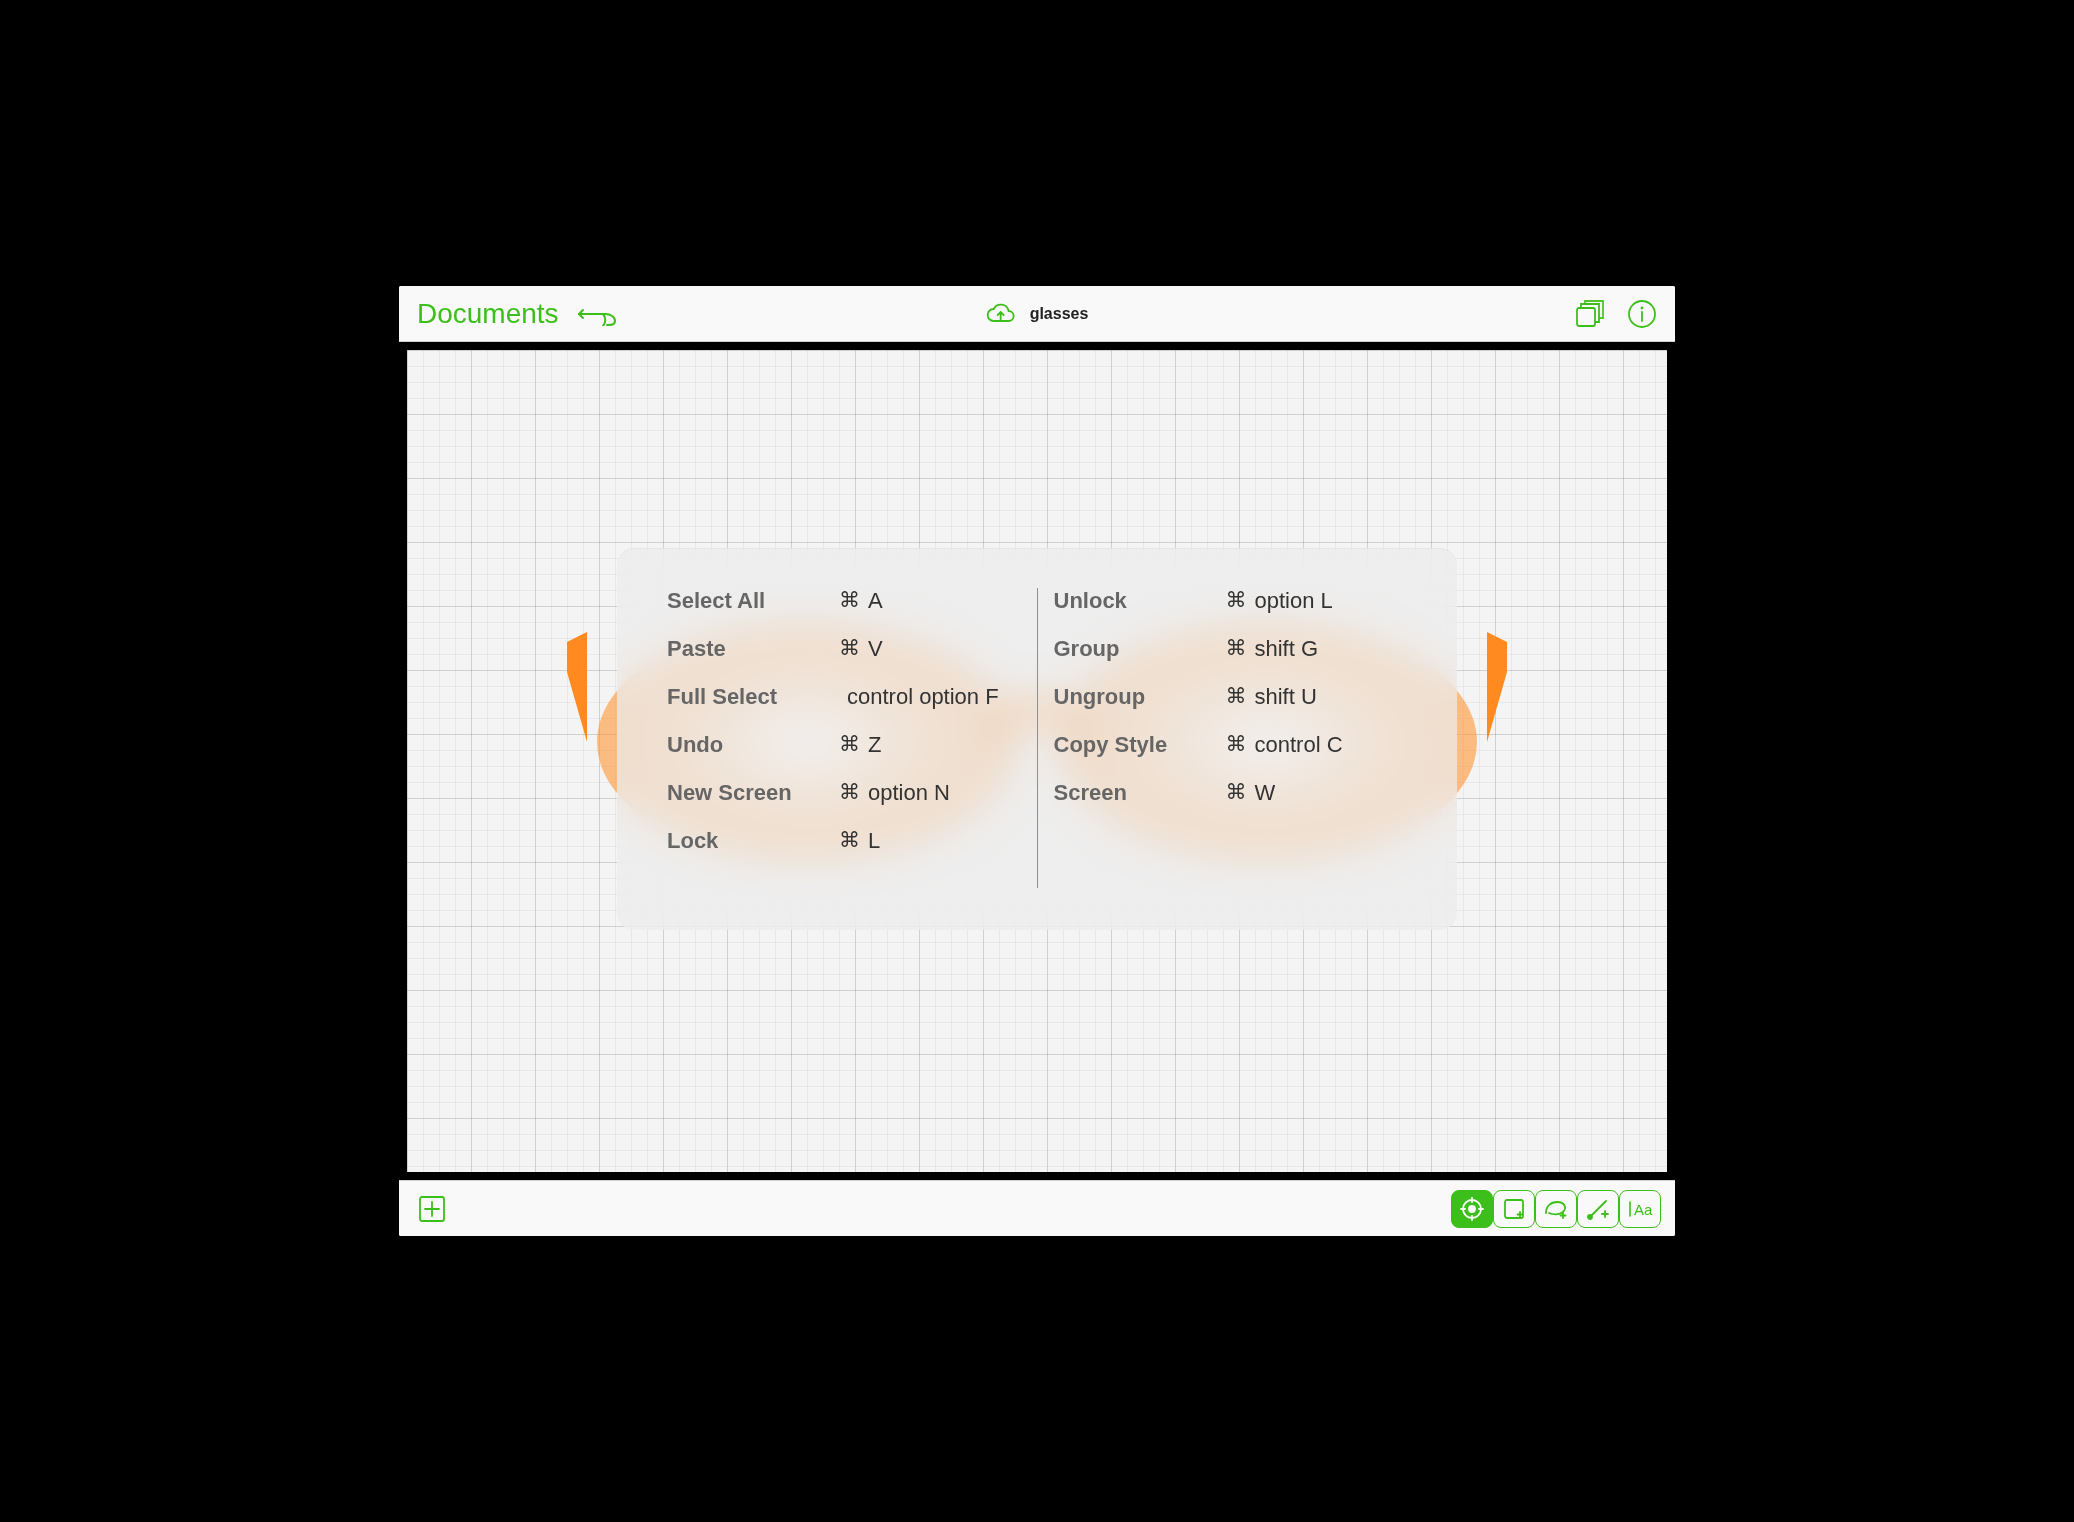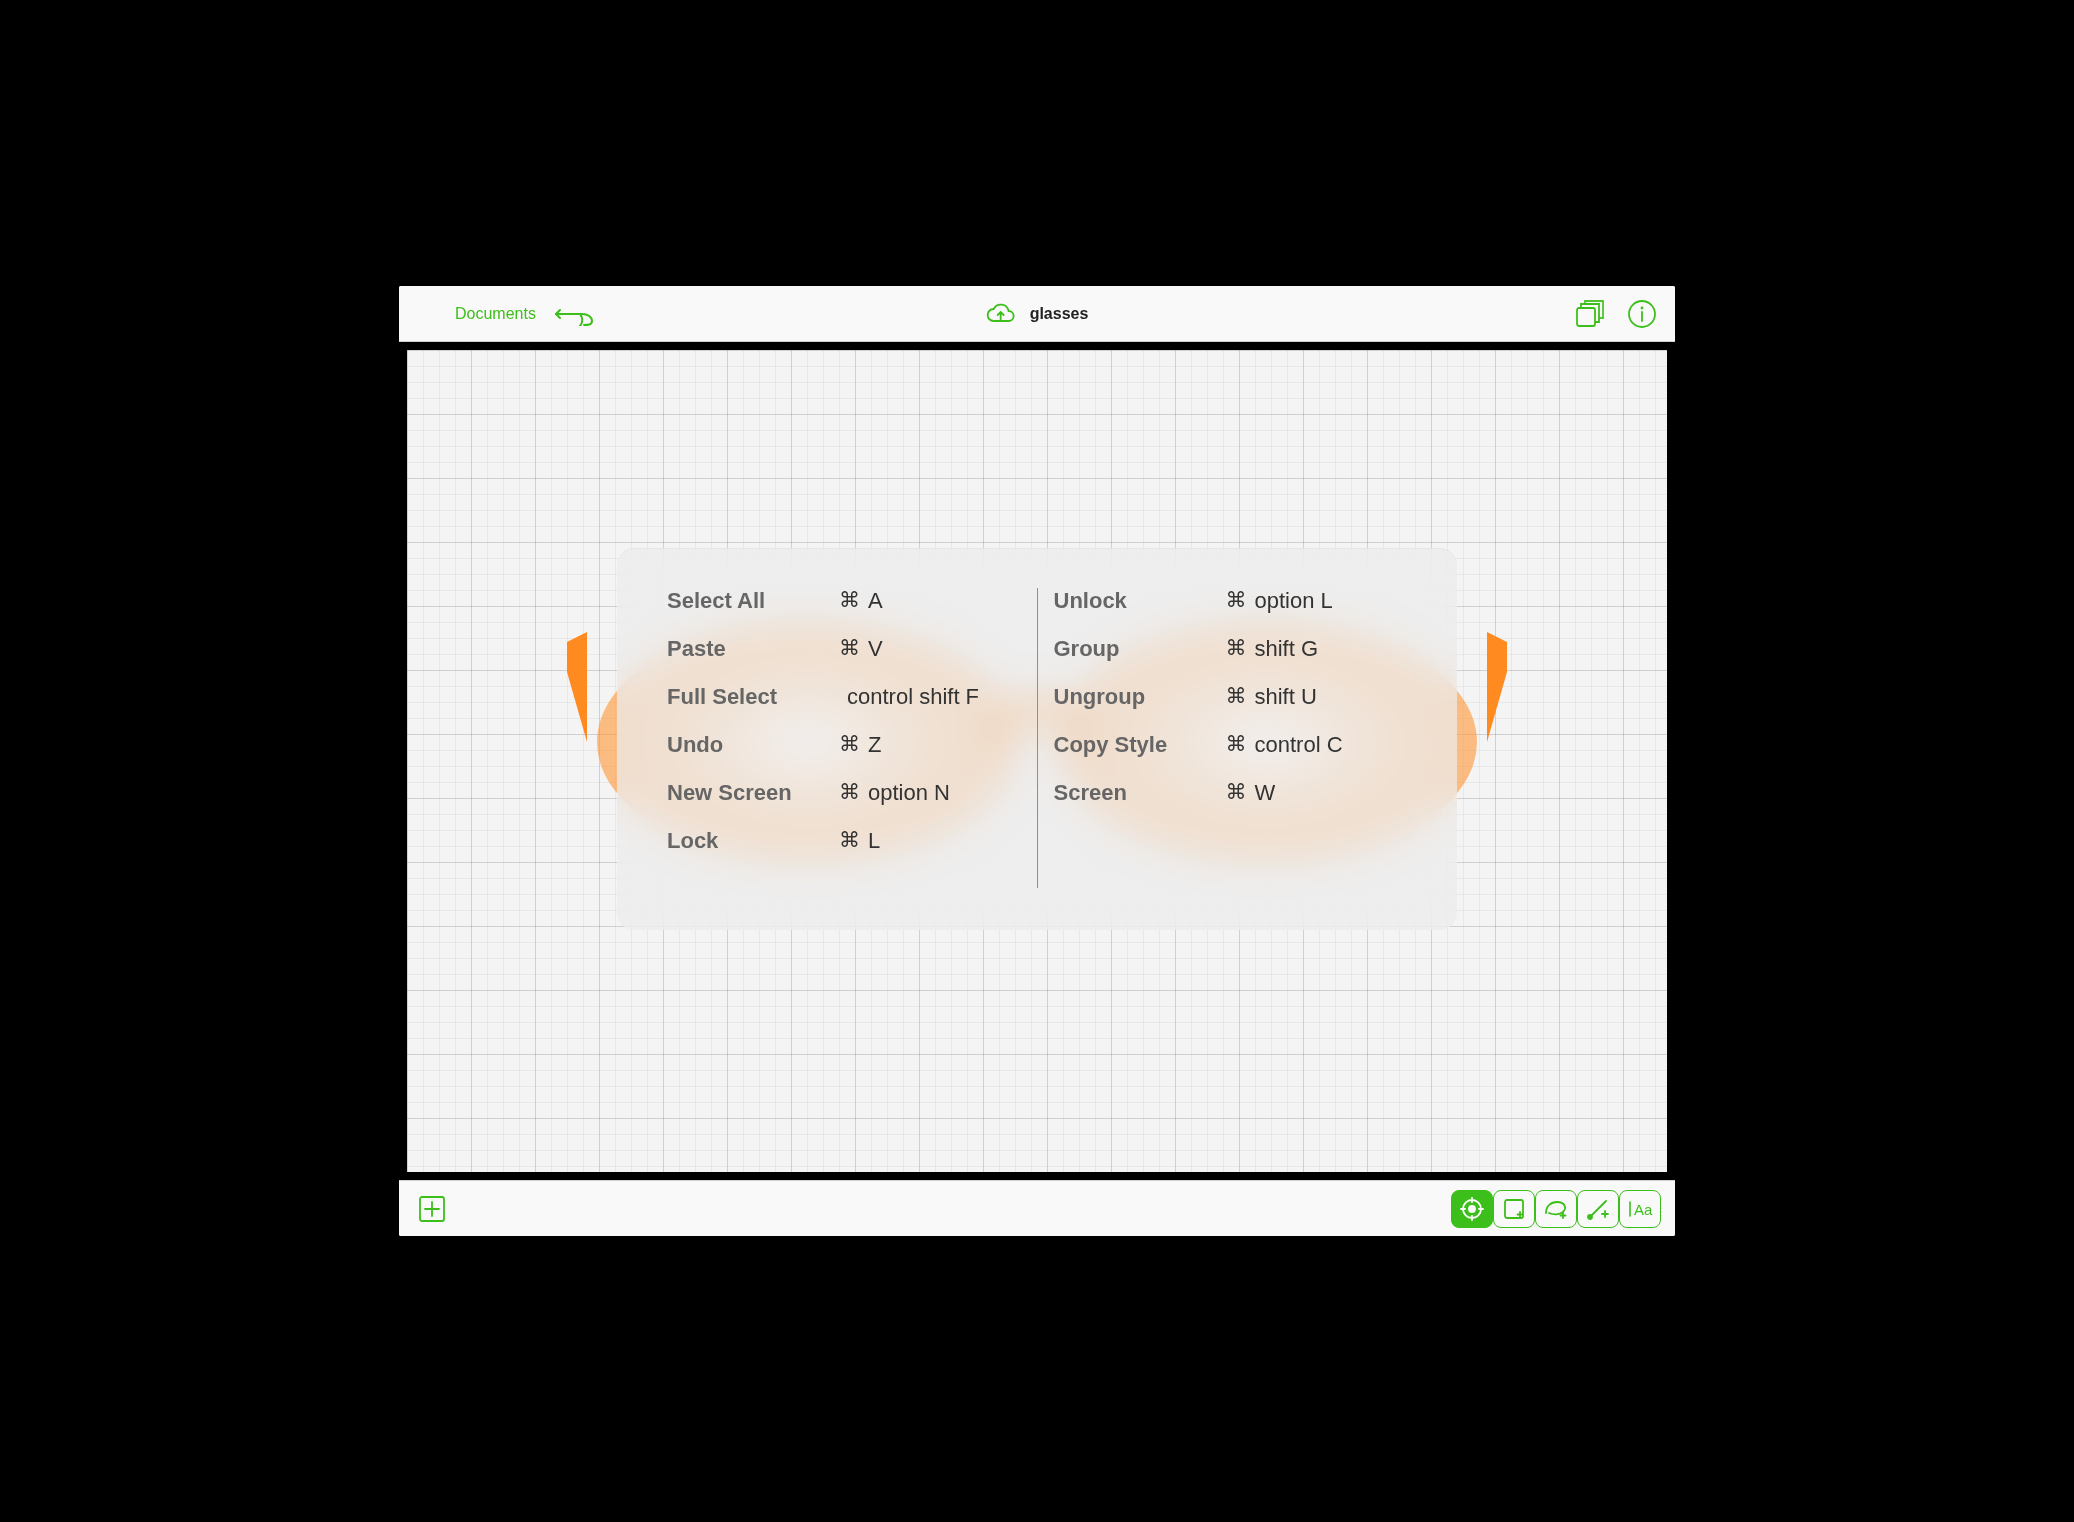--- a/index.html
+++ b/index.html
@@ -27,21 +27,21 @@
     background: #f9f9f9;
     border-bottom: 1px solid #d0d0d0;
     display: flex;
     align-items: center;
     padding: 0 18px;
     gap: 18px;
     position: relative;
     font-size: 24px;
   }
   .topbar .green { color: #3cbf1a; }
-  .doc-link { font-size: 16px; cursor: pointer; margin-left: 38px; }
+  .doc-link { font-size: 28px; cursor: pointer; }
   .undo-icon { display:flex; align-items:center; cursor:pointer; }
   .title-wrap {
     position: absolute;
     left: 50%;
     transform: translateX(-50%);
     display: flex;
     align-items: center;
     gap: 14px;
   }
   .doc-title { font-size: 16px; font-weight: 600; color: #222; }
@@ -223,21 +223,21 @@
               <span class="sc-label">Paste</span>
               <span class="sc-keys">
                 <span class="cmd-sym">⌘</span>
                 <span>V</span>
               </span>
             </div>
           <div class="sc-row">
               <span class="sc-label">Full Select</span>
               <span class="sc-keys">
                 <span class="cmd-sym"></span>
-                <span>control shift F</span>
+                <span>control option F</span>
               </span>
             </div>
           <div class="sc-row">
               <span class="sc-label">Undo</span>
               <span class="sc-keys">
                 <span class="cmd-sym">⌘</span>
                 <span>Z</span>
               </span>
             </div>
           <div class="sc-row">

